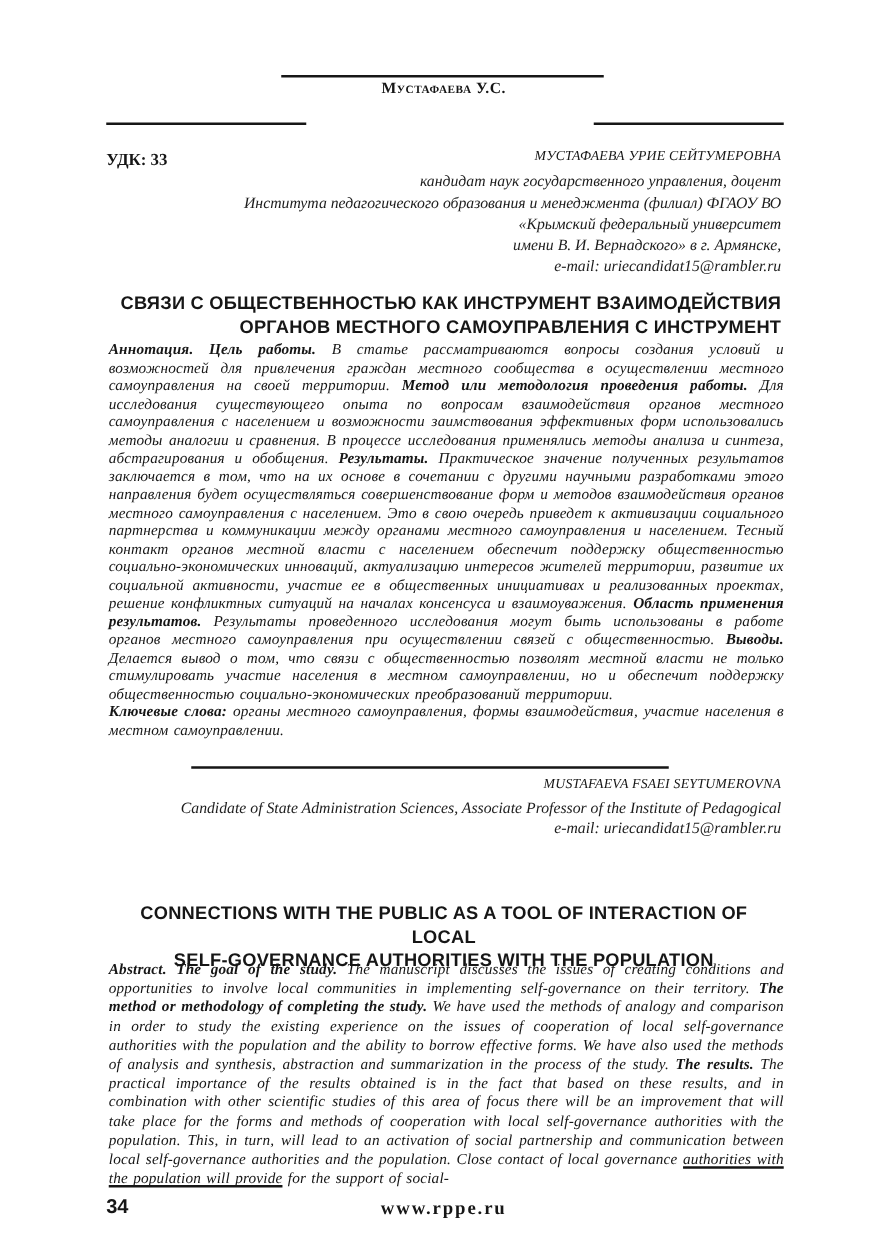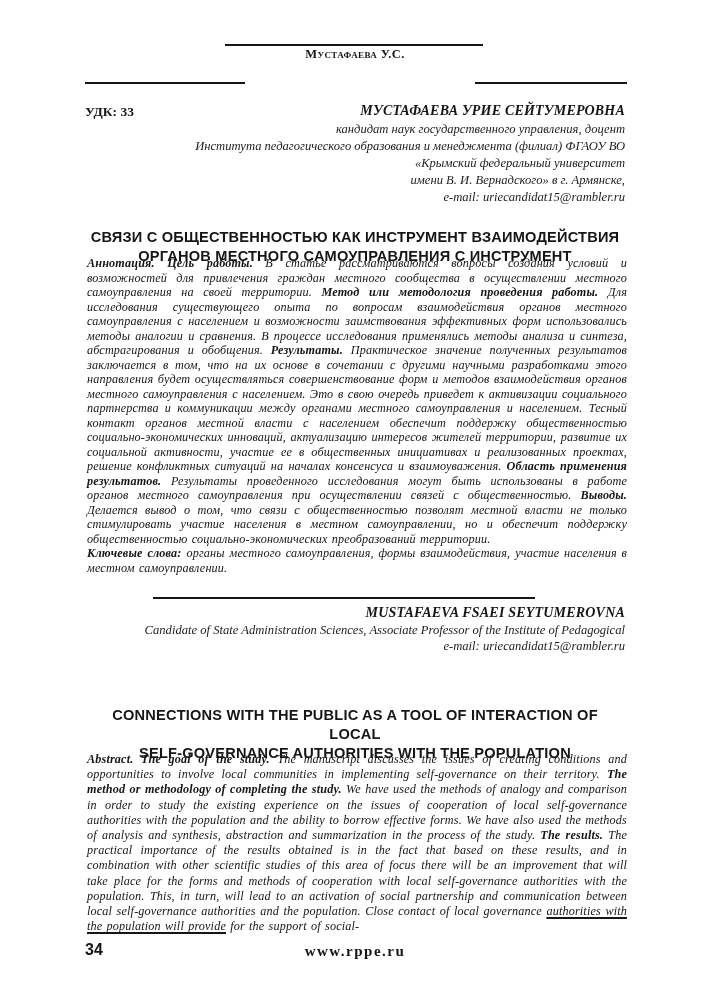--- a/index.html
+++ b/index.html
@@ -5,55 +5,55 @@
   html,body{margin:0;padding:0;background:#e8e8e8;}
   .page{
     position:relative;
     width:709px;height:1004px;
     margin:0 auto;
     background:#ffffff;
     color:#161616;
     font-family:"Liberation Serif", serif;
     overflow:hidden;
   }
-  .abs{position:absolute;}
+  .abs{position:absolute;margin-top:16px;}
   .rule{background:#161616;height:2px;}
 
   
   .hdr-rule-top{top:44px;left:225px;width:258px;height:2px;}
   .hdr-author{
     top:47px;left:85px;width:540px;text-align:center;
     font-weight:bold;font-variant:small-caps;font-size:12.5px;letter-spacing:.4px;
   }
   .hdr-title{
     top:62px;left:60px;width:590px;text-align:center;
     font-size:9.8px;letter-spacing:.6px;line-height:10.5px;
     font-weight:500;
   }
   .hdr-rule-left{top:82px;left:85px;width:160px;}
   .hdr-rule-right{top:82px;left:475px;width:152px;}
 
   
   .udk{top:104px;left:85px;font-weight:bold;font-size:13.5px;}
   .name-ru,.name-en{
     right:84px;text-align:center;
-    font-weight:bold;font-style:italic;font-size:14px;letter-spacing:.2px;
+    font-weight:normal;font-style:italic;font-size:11px;letter-spacing:.2px;
   }
   .name-ru{top:103px;}
   .aff{right:84px;text-align:right;font-style:italic;font-size:12.6px;line-height:17px;color:#1c1c1c;}
   .aff-ru{top:121px;}
   .aff-en{top:622px;line-height:16px;}
 
   
   .title-main{
     left:85px;width:540px;text-align:center;
     font-family:"Liberation Sans", sans-serif;
     font-weight:bold;font-size:14.6px;line-height:18.8px;letter-spacing:.2px;
   }
-  .title-ru{top:228px;}
+  .title-ru{top:218px;text-align:right;}
   .title-en{top:706px;}
 
   
   .abstract{
     left:87px;width:540px;
     font-style:italic;font-size:12.2px;line-height:14.5px;
     text-align:justify;letter-spacing:.15px;word-spacing:1px;
   }
   .abstract-ru{top:256px;}
   .abstract-en{top:752px;line-height:15.2px;}

